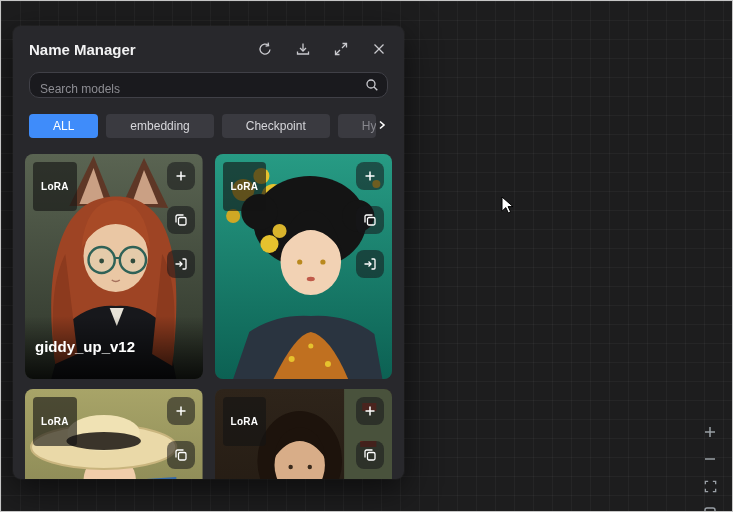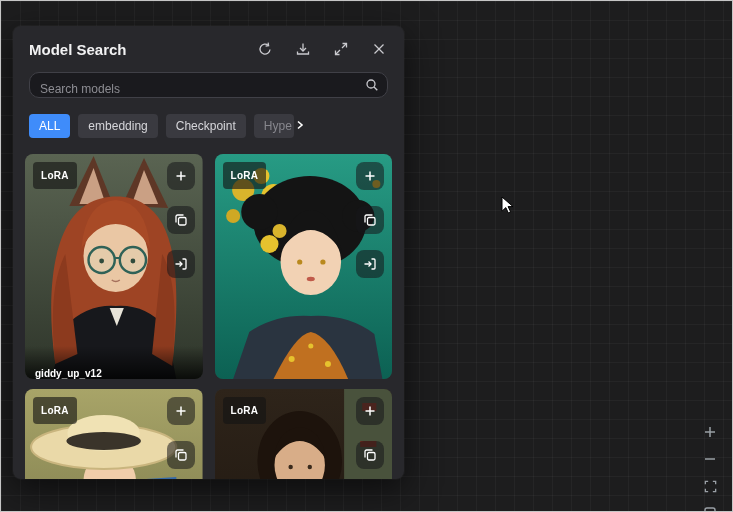--- a/index.html
+++ b/index.html
@@ -38,21 +38,21 @@
     border-radius:10px; color:#ddd; font-size:12px; padding:8px 30px 0 10px;
     font-family:inherit; outline:none;
   }
   .search-input::placeholder { color:#8d8d93; }
   .search-icon { position:absolute; right:8px; top:5px; color:#c9c9ce; }
 
   .filter-row { margin:16px 16px 0; display:flex; align-items:center; gap:8px; }
   .chip {
     border:none; cursor:pointer; font-family:inherit;
     background:#3a3a40; color:#d6d6da; font-size:12px;
-    padding:5px 10px; border-radius:4px; white-space:nowrap;
+    padding:5px 24px; border-radius:4px; white-space:nowrap;
   }
   .chip.active { background:#3f8cfa; color:#fff; }
   .chip.truncated { color:#87878d; max-width:46px; overflow:hidden; padding-right:2px; }
   .filters-scroll { margin-left:-8px; color:#fff; }
   .sort-btn {
     margin-left:auto; display:flex; align-items:center; gap:6px;
     background:transparent; border:1px solid #55555c; border-radius:6px;
     color:#d6d6da; font-size:12px; padding:4px 8px; cursor:pointer; font-family:inherit;
   }
 
@@ -61,55 +61,55 @@
     gap:10px 12px;
   }
   .card {
     position:relative; height:225px; border-radius:8px; overflow:hidden;
     background:#333; cursor:pointer;
   }
   .card-art { position:absolute; inset:0; width:100%; height:100%; }
   .card-badge {
     position:absolute; top:8px; left:8px; background:rgba(20,20,20,.62);
     color:#fff; font-size:10px; font-weight:700; letter-spacing:.3px;
-    padding:8px 8px; border-radius:4px;
+    padding:19px 8px; border-radius:4px;
   }
   .card-actions {
     position:absolute; top:8px; right:8px; display:flex; flex-direction:column; gap:16px;
   }
   .card-action {
     width:28px; height:28px; border-radius:8px; border:none; cursor:pointer;
     background:rgba(22,22,26,.55); color:#fff;
     display:flex; align-items:center; justify-content:center;
   }
   .card-name {
-    position:absolute; left:0; right:0; bottom:0; padding:22px 10px 0;
+    position:absolute; left:0; right:0; bottom:0; padding:22px 10px 24px;
     background:linear-gradient(transparent, rgba(0,0,0,.78));
-    color:#fff; font-size:10px; font-weight:700;
+    color:#fff; font-size:15px; font-weight:700;
   }
 
   
   .canvas-toolbar {
     position:absolute; right:12px; bottom:2px; display:flex; flex-direction:column;
     gap:7px; align-items:center;
   }
   .tool-btn { width:20px; height:20px; display:flex; align-items:center; justify-content:center;
               background:none; border:none; color:#9aa0a6; cursor:pointer; padding:0; }
 
   .cursor { position:absolute; left:500px; top:195px; pointer-events:none; }
 </style>
 </head>
 <body>
 
 <div id="screen">
   <div class="canvas"></div>
 
   <div class="panel">
     <div class="panel-header">
-      <div class="panel-title">Model Search</div>
+      <div class="panel-title">Name Manager</div>
       <div class="hdr-icons">
         <button class="icon-btn" title="">
           <svg width="16" height="16" viewBox="0 0 16 16" fill="none" stroke="currentColor" stroke-width="1.3">
             <path d="M13 8.5a5 5 0 1 1-1.6-4.1"></path>
               <polyline points="11.1,1.7 11.6,4.7 8.6,5.2"></polyline>
           </svg>
         </button>
         <button class="icon-btn">
           <svg width="16" height="16" viewBox="0 0 16 16" fill="none" stroke="currentColor" stroke-width="1.3">
             <path d="M8 2.5v7"></path>

